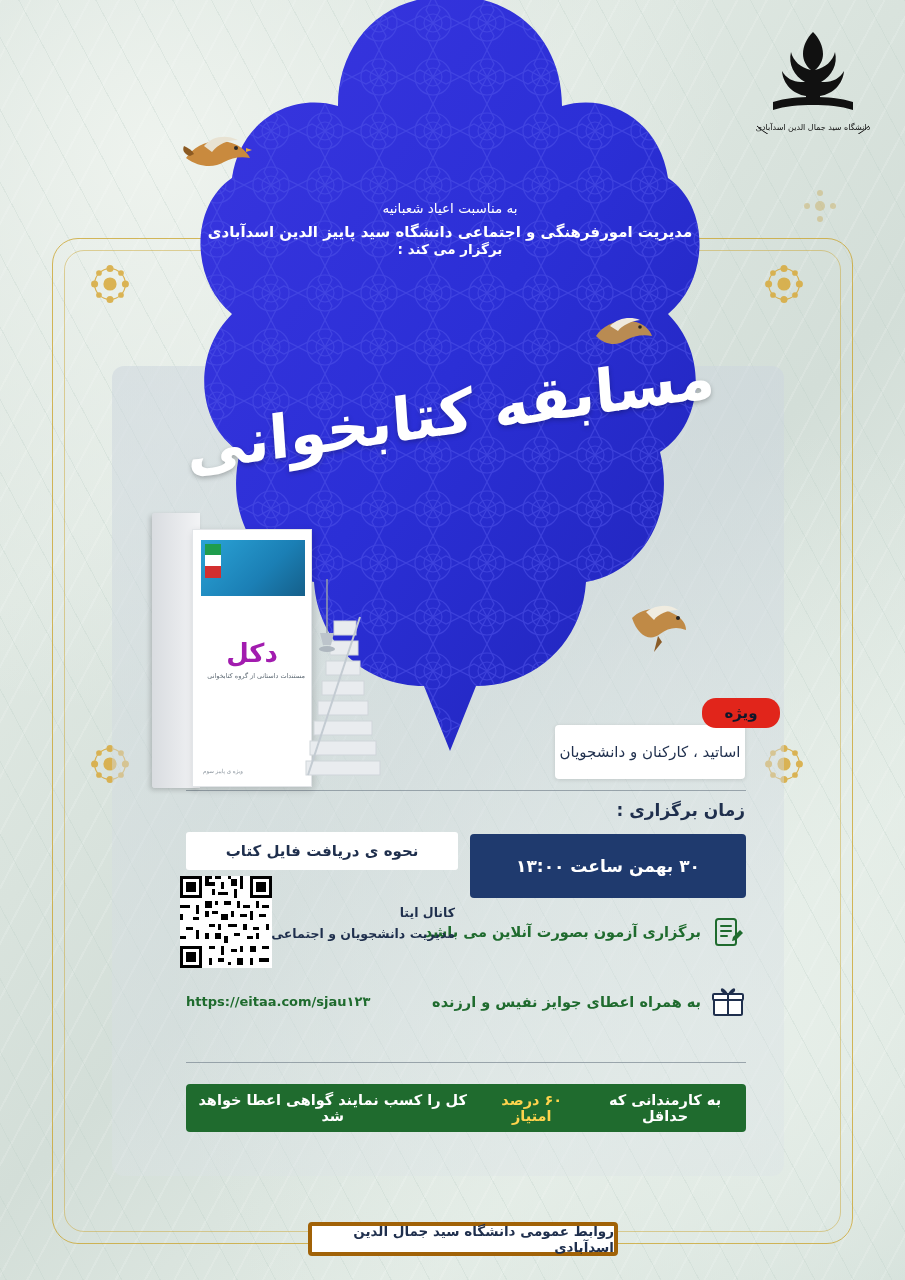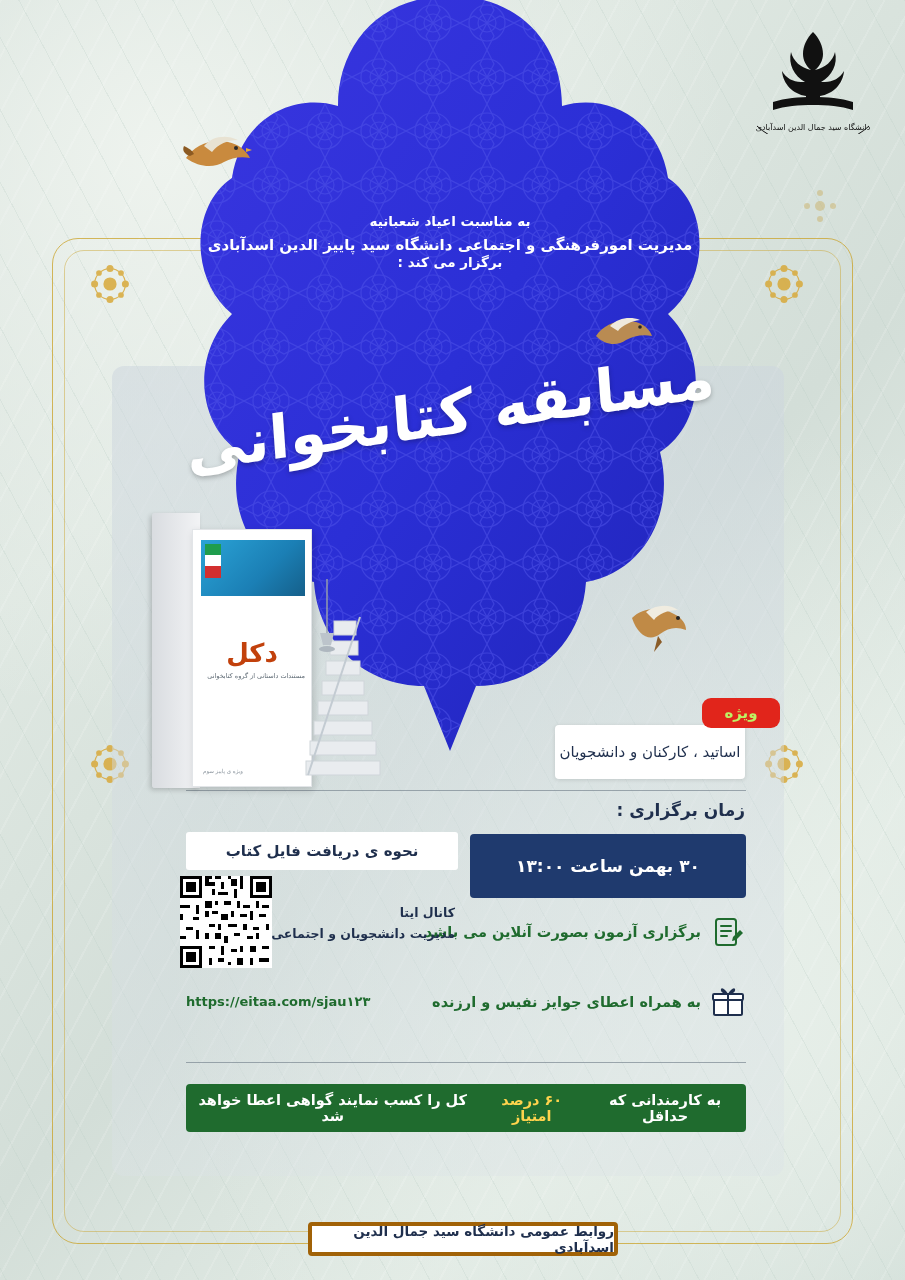--- a/index.html
+++ b/index.html
@@ -104,21 +104,21 @@
   
   .head-text {
     position: absolute;
     left: 200px; top: 200px;
     width: 500px;
     text-align: center;
     color: #ffffff;
     direction: rtl;
     z-index: 6;
   }
-  .head-line1 { font-size: 13.5px; font-weight: bold; letter-spacing: 0.2px; margin-top: 13px; }
+  .head-line1 { font-size: 13.5px; font-weight: normal; letter-spacing: 0.2px; }
   .head-line2 { font-size: 15px; font-weight: bold; margin-top: 7px; }
   .head-line3 { font-size: 13.5px; font-weight: bold; margin-top: 0; }
 
   
   .calligraphy {
     position: absolute;
     left: 215px; top: 320px;
     width: 470px; height: 185px;
     z-index: 6;
     display: flex;
@@ -171,21 +171,21 @@
     position: absolute;
     left: 8px; top: 10px; width: 104px; height: 56px;
     background: linear-gradient(135deg,#2aa3d6,#1b7fb5 60%, #155f8a);
   }
   .cover-flag {
     position: absolute; left: 12px; top: 14px; width: 16px; height: 34px;
     background: linear-gradient(180deg,#1f9d4d 0 33%, #ffffff 33% 66%, #d32f2f 66% 100%);
   }
   .cover-title {
     position: absolute; left: 0; right: 0; top: 108px;
-    text-align: center; color: #c2410c; font-size: 26px; font-weight: bold;
+    text-align: center; color: #a21caf; font-size: 26px; font-weight: bold;
     direction: rtl;
   }
   .cover-sub {
     position: absolute; left: 6px; right: 6px; top: 142px;
     text-align: right; color: #5f6b75; font-size: 6.5px; line-height: 1.5;
     direction: rtl;
   }
   .cover-foot {
     position: absolute; left: 10px; bottom: 12px;
     color: #8a949d; font-size: 5.5px; direction: rtl;
@@ -200,24 +200,24 @@
     position: absolute; left: 162px; top: 70px; width: 26px; height: 80px;
   }
   .book-lamp svg { width:100%; height:100%; display:block; }
 
   
   .vije-badge {
     position: absolute;
     right: 125px; top: 698px;
     width: 78px; height: 30px;
     background: #e1251b;
-    color: #bef264;
+    color: #0f172a;
     font-size: 15px; font-weight: bold;
     display: flex; align-items: center; justify-content: center;
-    border-radius: 9px;
+    border-radius: 14px;
     z-index: 9;
     margin-left: 23px;
   }
   .audience-box {
     position: absolute;
     right: 160px; top: 725px;
     width: 190px; height: 54px;
     background: #ffffff;
     border-radius: 4px;
     box-shadow: 0 1px 4px rgba(0,0,0,0.12);

